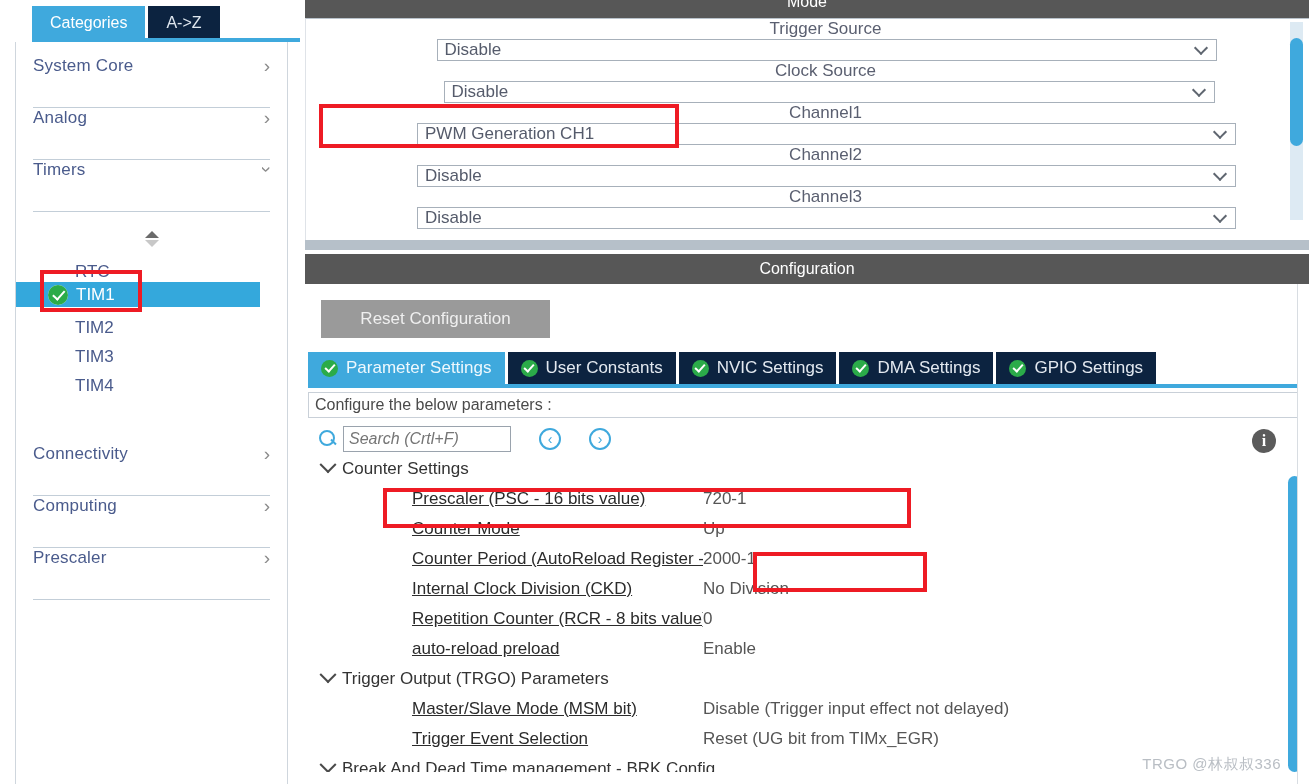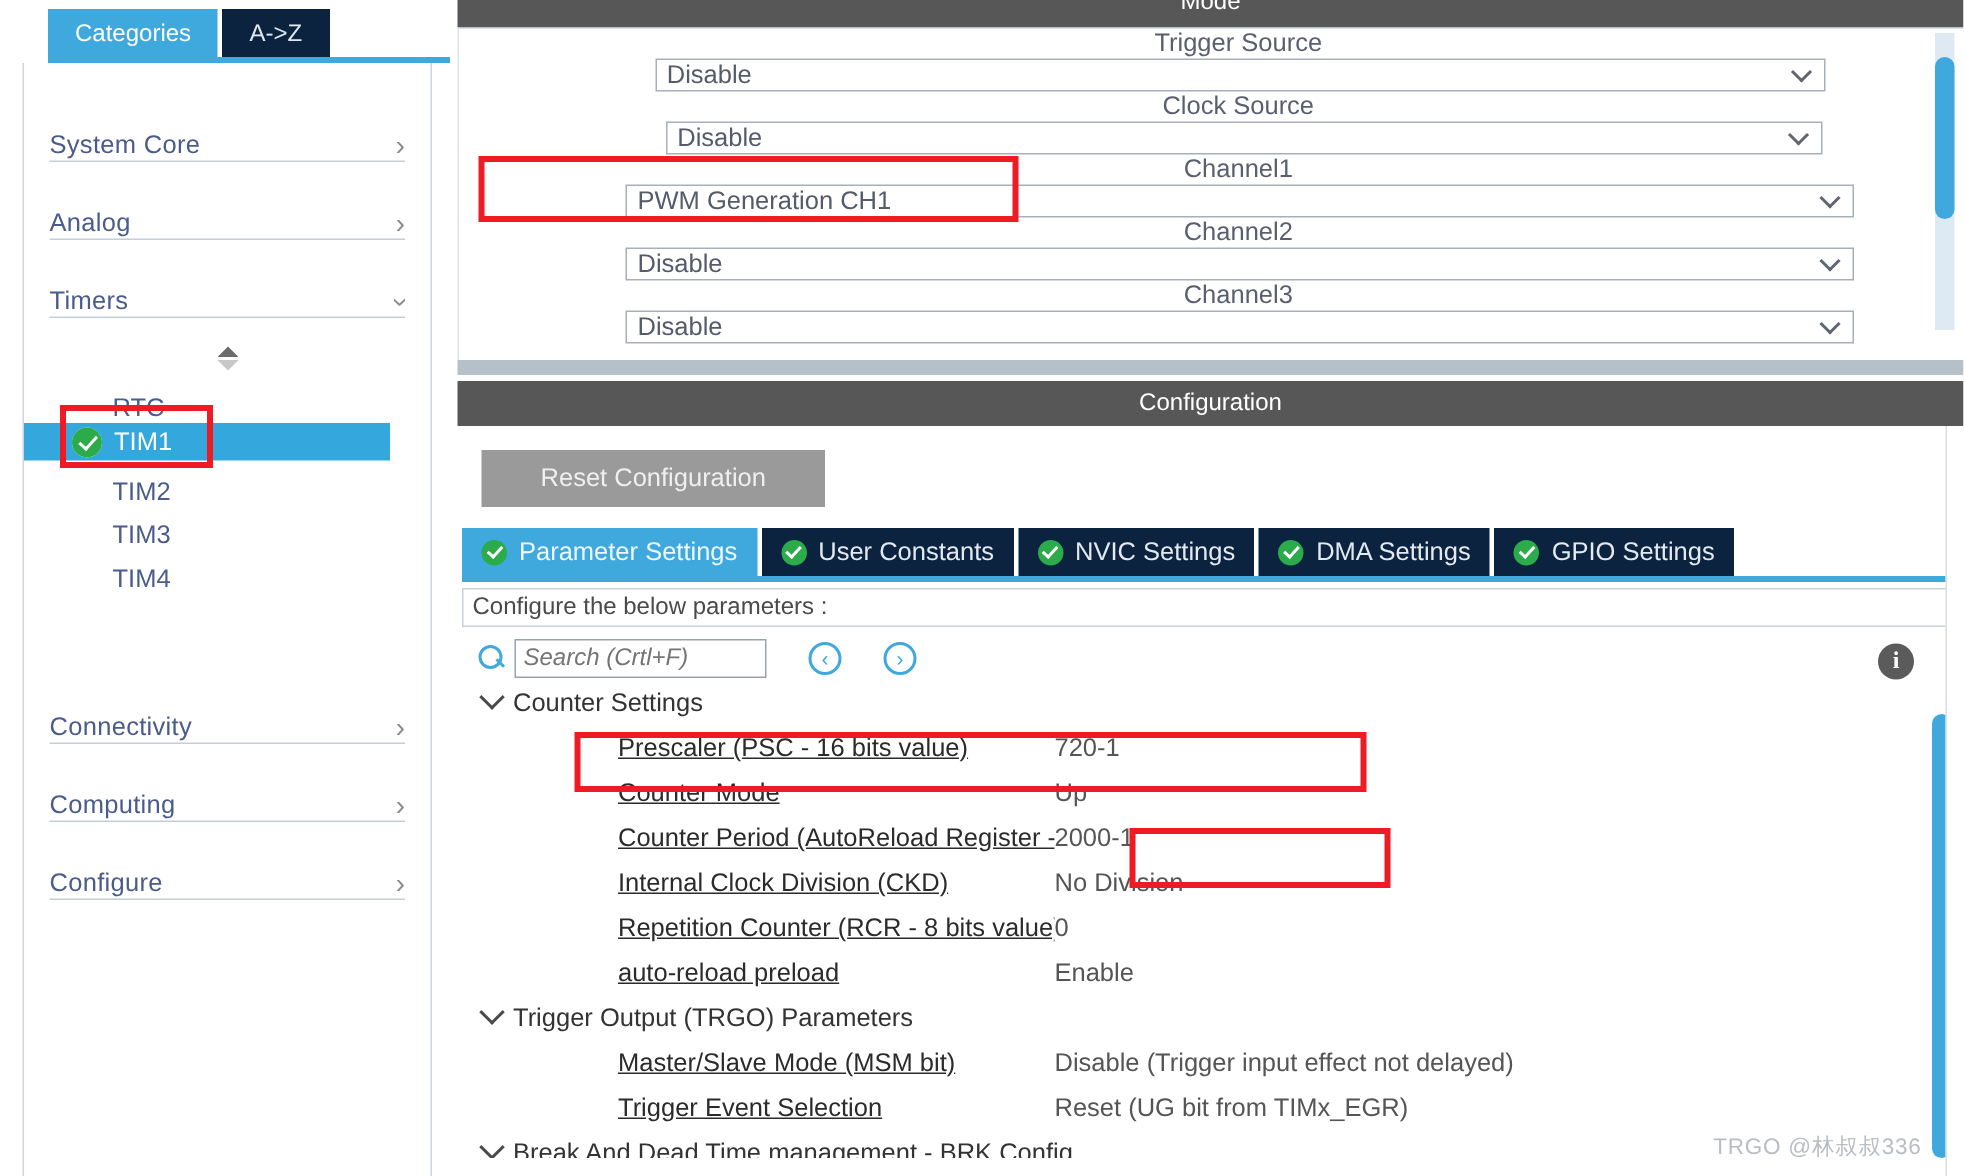--- a/index.html
+++ b/index.html
@@ -30,21 +30,21 @@
   #side-tab-underline {
     position: absolute; left: 32px; top: 18px; width: 268px; height: 4px;
     background: #3fa9dd;
   }
   #side-panel {
     position: absolute; left: 15px; top: 22px; width: 273px; height: 762px;
     background: #ffffff; border-left: 1px solid #cfd6dd; border-right: 1px solid #cfd6dd;
   }
   .cat-row {
     position: relative; height: 52px; margin: 0 17px;
-    display: flex; align-items: flex-end; justify-content: space-between;
+    display: flex; align-items: flex-start; justify-content: space-between;
     border-bottom: 1px solid #c3ced8;
   }
   .cat-label { font-size: 17px; color: #4a5b8c; letter-spacing: .2px; }
   .chev { color: #8b8b8b; font-size: 19px; line-height: 1; font-weight: 400; }
   .chev.down { transform: rotate(90deg); display: inline-block; }
 
   #spinner {
     position: absolute; left: 145px; top: 211px; width: 18px; height: 20px;
   }
   .spin-tri { width: 0; height: 0; border-left: 7px solid transparent; border-right: 7px solid transparent; }
@@ -259,21 +259,21 @@
         <span class="cat-label">Connectivity</span>
         <span class="chev">›</span>
       </div>
 
       <div class="cat-row">
         <span class="cat-label">Computing</span>
         <span class="chev">›</span>
       </div>
 
       <div class="cat-row">
-        <span class="cat-label">Configure</span>
+        <span class="cat-label">Prescaler</span>
         <span class="chev">›</span>
       </div>
     </div>
 
     <div id="spinner">
       <div class="spin-tri spin-up"></div>
       <div class="spin-tri spin-dn"></div>
     </div>
 
     <div class="tim-item" style="top:239px">

